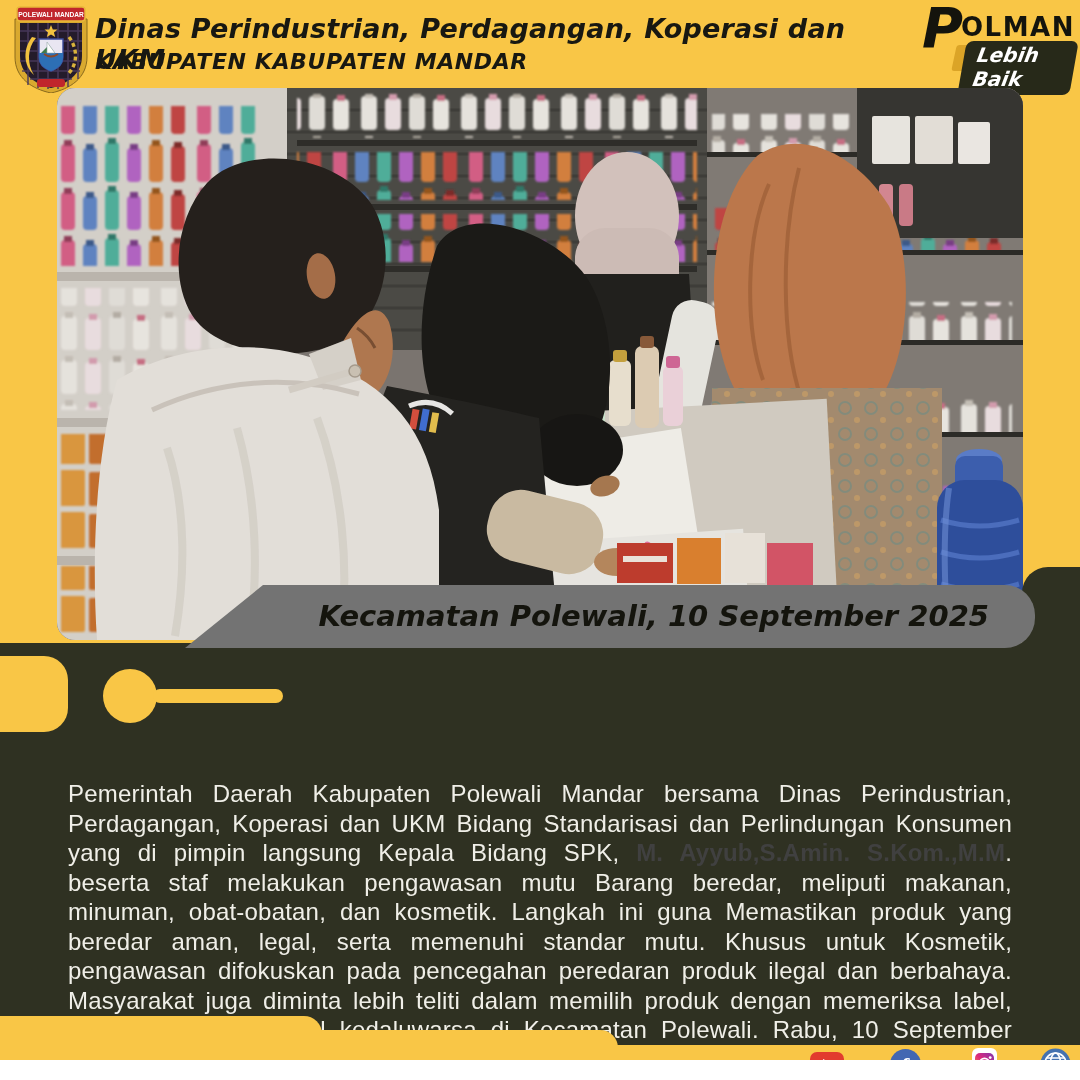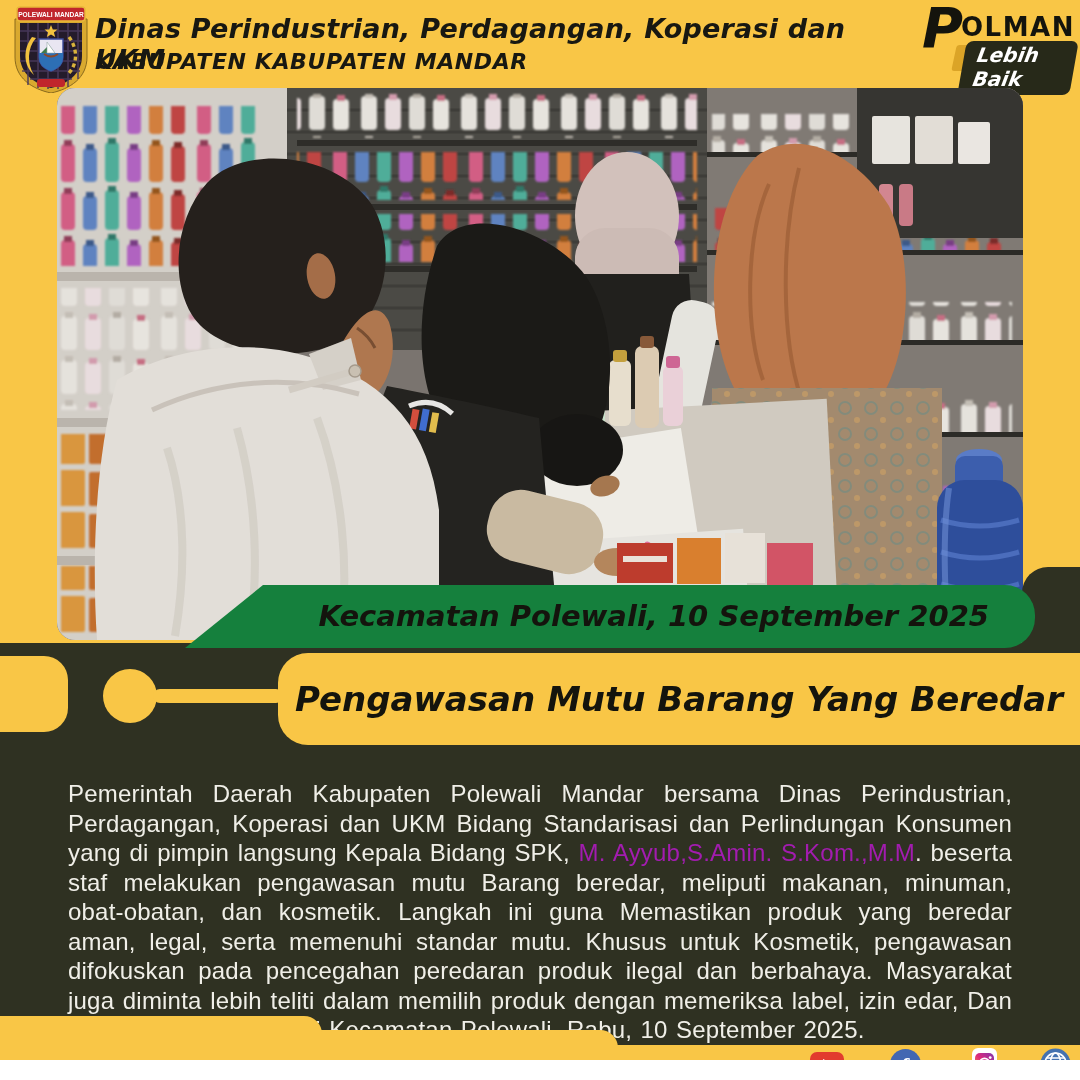--- a/index.html
+++ b/index.html
@@ -25,21 +25,21 @@
                 transform:skewX(-12deg);border-radius:3px;}
   .brand-badge{position:absolute;left:40px;top:33px;background:#272919;border-radius:7px;
                padding:2px 13px 4px 13px;transform:skewX(-10deg);}
   .brand-badge span{display:inline-block;font-style:italic;font-weight:700;font-size:20px;color:#fff;}
 
   
   .photo{position:absolute;left:57px;top:88px;width:966px;height:552px;border-radius:18px;
          overflow:hidden;background:#7c7773;}
 
   
-  .caption{position:absolute;left:185px;top:585px;width:850px;height:63px;background:#15803d;
+  .caption{position:absolute;left:185px;top:585px;width:850px;height:63px;background:#737373;
            border-radius:0 30px 30px 0;
            clip-path:polygon(78px 0,100% 0,100% 100%,0 100%);
            text-align:right;}
   .caption span{display:inline-block;margin-right:46px;line-height:63px;
                 font-style:italic;font-weight:800;font-size:29px;color:#14140d;}
 
   
   .dark-main{position:absolute;left:0;top:643px;width:1080px;height:437px;background:#2F3122;}
   .dark-notch{position:absolute;left:1022px;top:567px;width:58px;height:80px;background:#2F3122;
               border-radius:26px 0 0 0;}
@@ -51,21 +51,21 @@
             border-radius:7px;}
   .title-banner{position:absolute;left:278px;top:653px;width:802px;height:92px;background:#F9C646;
                 border-radius:30px 0 0 30px;text-align:center;}
   .title-banner span{font-style:italic;font-weight:800;font-size:34px;color:#14140d;line-height:92px;}
 
   
   .article{position:absolute;left:68px;top:779px;width:944px;
            font-family:"Liberation Sans","DejaVu Sans",sans-serif;
            font-size:24px;line-height:29.5px;color:#F0EFE8;text-align:justify;
            letter-spacing:.2px;word-spacing:1.5px;}
-  .article .hl{color:#a21caf;font-weight:400;}
+  .article .hl{color:#404040;font-weight:700;}
 
   
   .step{position:absolute;background:#F9C646;}
   .step3{left:0;top:1045px;width:1080px;height:35px;}
   .step2{left:0;top:1030px;width:618px;height:50px;border-radius:0 18px 0 0;}
   .step1{left:0;top:1016px;width:322px;height:64px;border-radius:0 18px 0 0;}
 
   .icon{position:absolute;cursor:pointer;}
   .ic-yt{left:810px;top:1052px;width:34px;height:25px;background:#E23B2E;border-radius:7px;}
   .ic-yt::after{content:"";position:absolute;left:13px;top:7px;border-left:10px solid #fff;
@@ -307,23 +307,20 @@
   <div class="dark-notch"></div>
   <div class="dark-main"></div>
 
   <div class="caption">
     <span>Kecamatan Polewali, 10 September 2025</span>
   </div>
 
   <div class="deco-cap"></div>
   <div class="deco-dot"></div>
   <div class="deco-bar"></div>
-  <div class="title-banner">
-    <span>Pengawasan Mutu Barang Yang Beredar</span>
-  </div>
 
   <div class="article"><span>Pemerintah Daerah Kabupaten Polewali Mandar bersama Dinas Perindustrian, Perdagangan, Koperasi dan UKM Bidang Standarisasi dan Perlindungan Konsumen yang di pimpin langsung Kepala Bidang SPK, </span><span class="hl">M. Ayyub,S.Amin. S.Kom.,M.M</span><span>.  beserta staf melakukan pengawasan mutu Barang beredar, meliputi makanan, minuman, obat-obatan, dan kosmetik. Langkah ini guna Memastikan produk yang beredar aman, legal, serta memenuhi standar mutu. Khusus untuk Kosmetik, pengawasan difokuskan pada pencegahan peredaran produk ilegal dan berbahaya. Masyarakat juga diminta lebih teliti dalam memilih produk dengan memeriksa label, izin edar, Dan tanggal kedaluwarsa di Kecamatan Polewali. Rabu, 10 September 2025.</span></div>
 
   <div class="step step3"></div>
   <div class="step step2"></div>
   <div class="step step1"></div>
 
   <div class="icon ic-yt" title="youtube"></div>
   <div class="icon ic-fb" title="facebook"><span>f</span></div>
   <div class="icon ic-ig" title="instagram">

